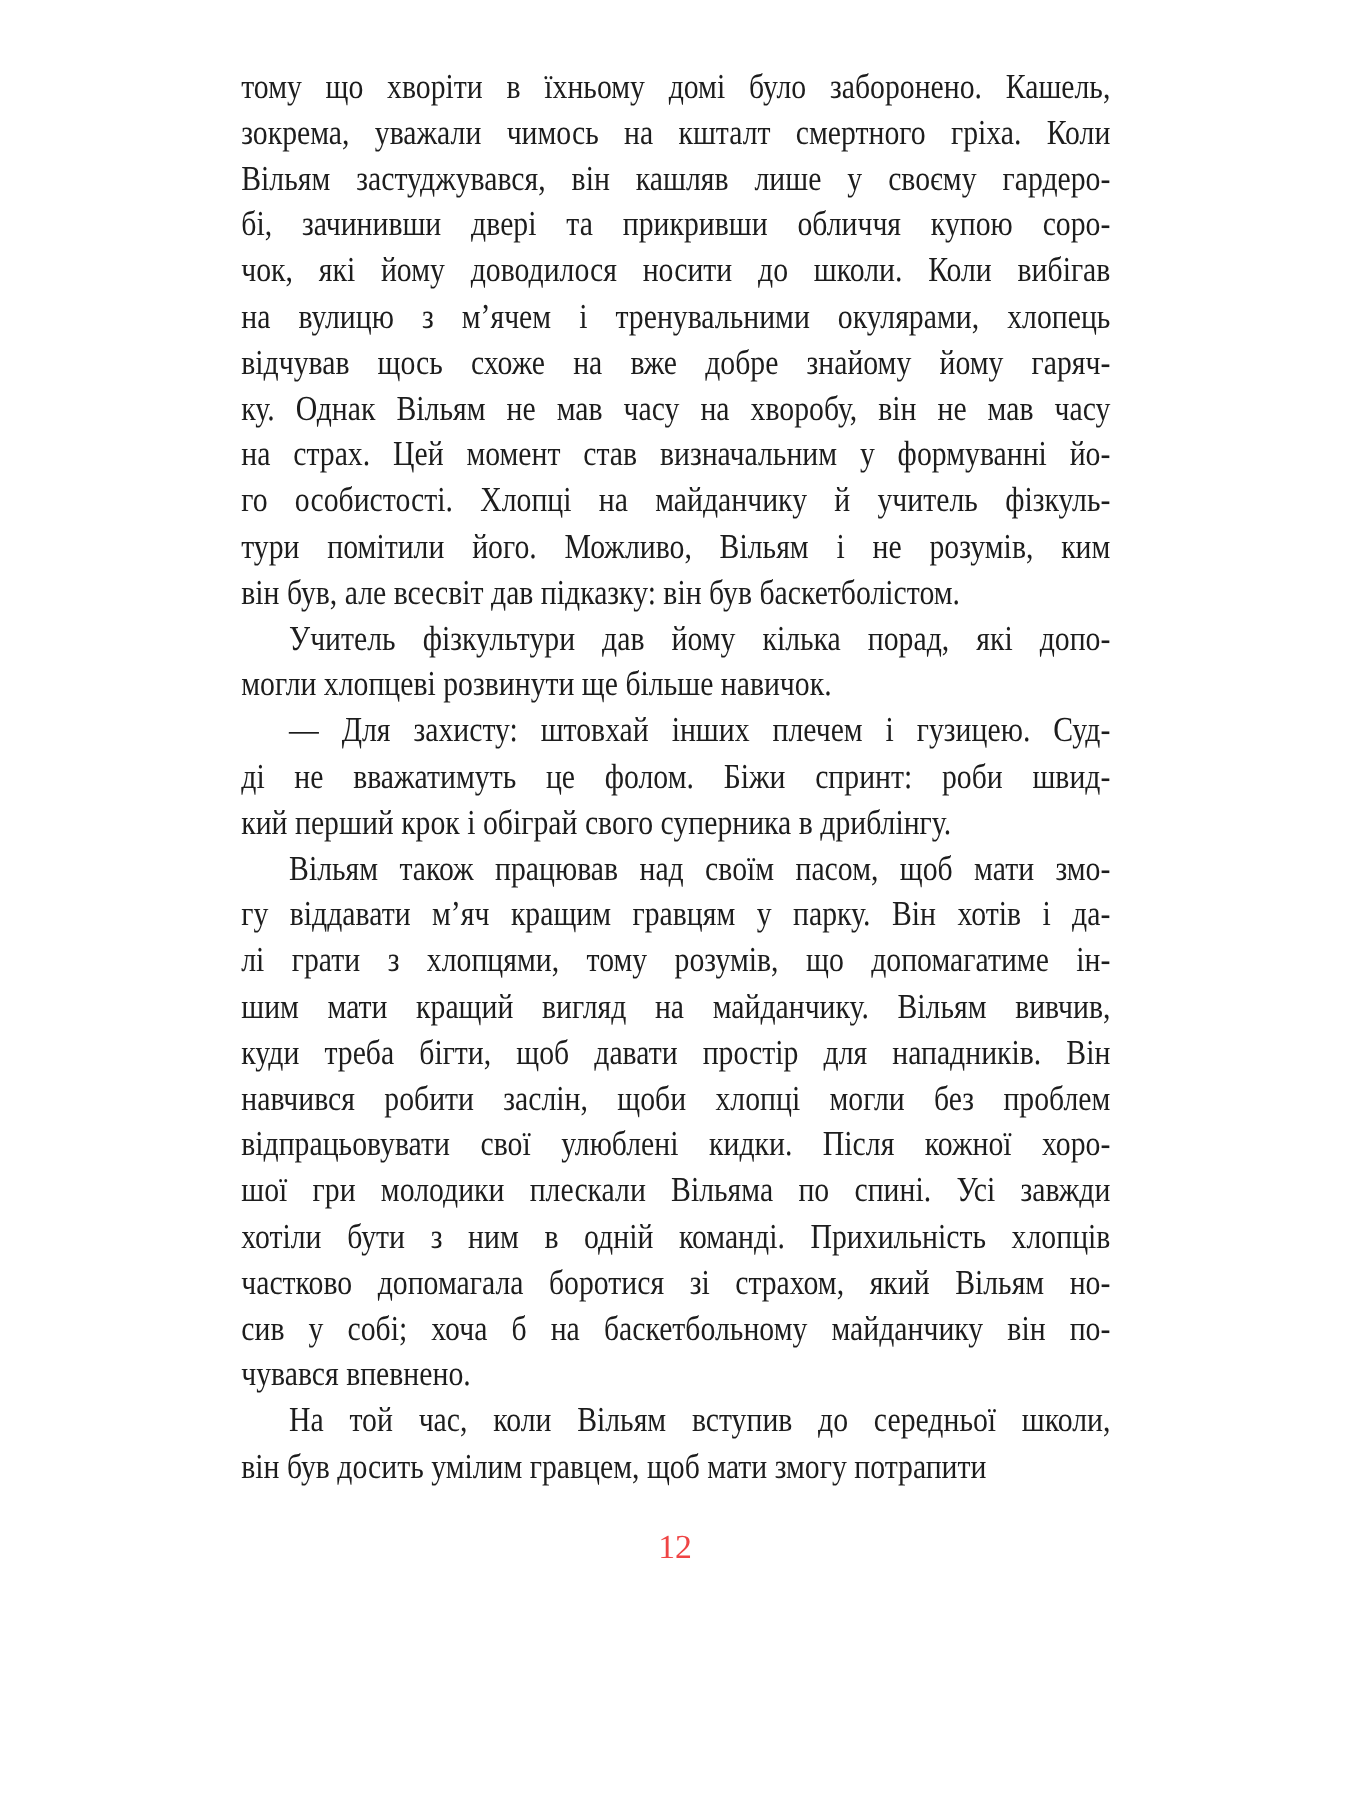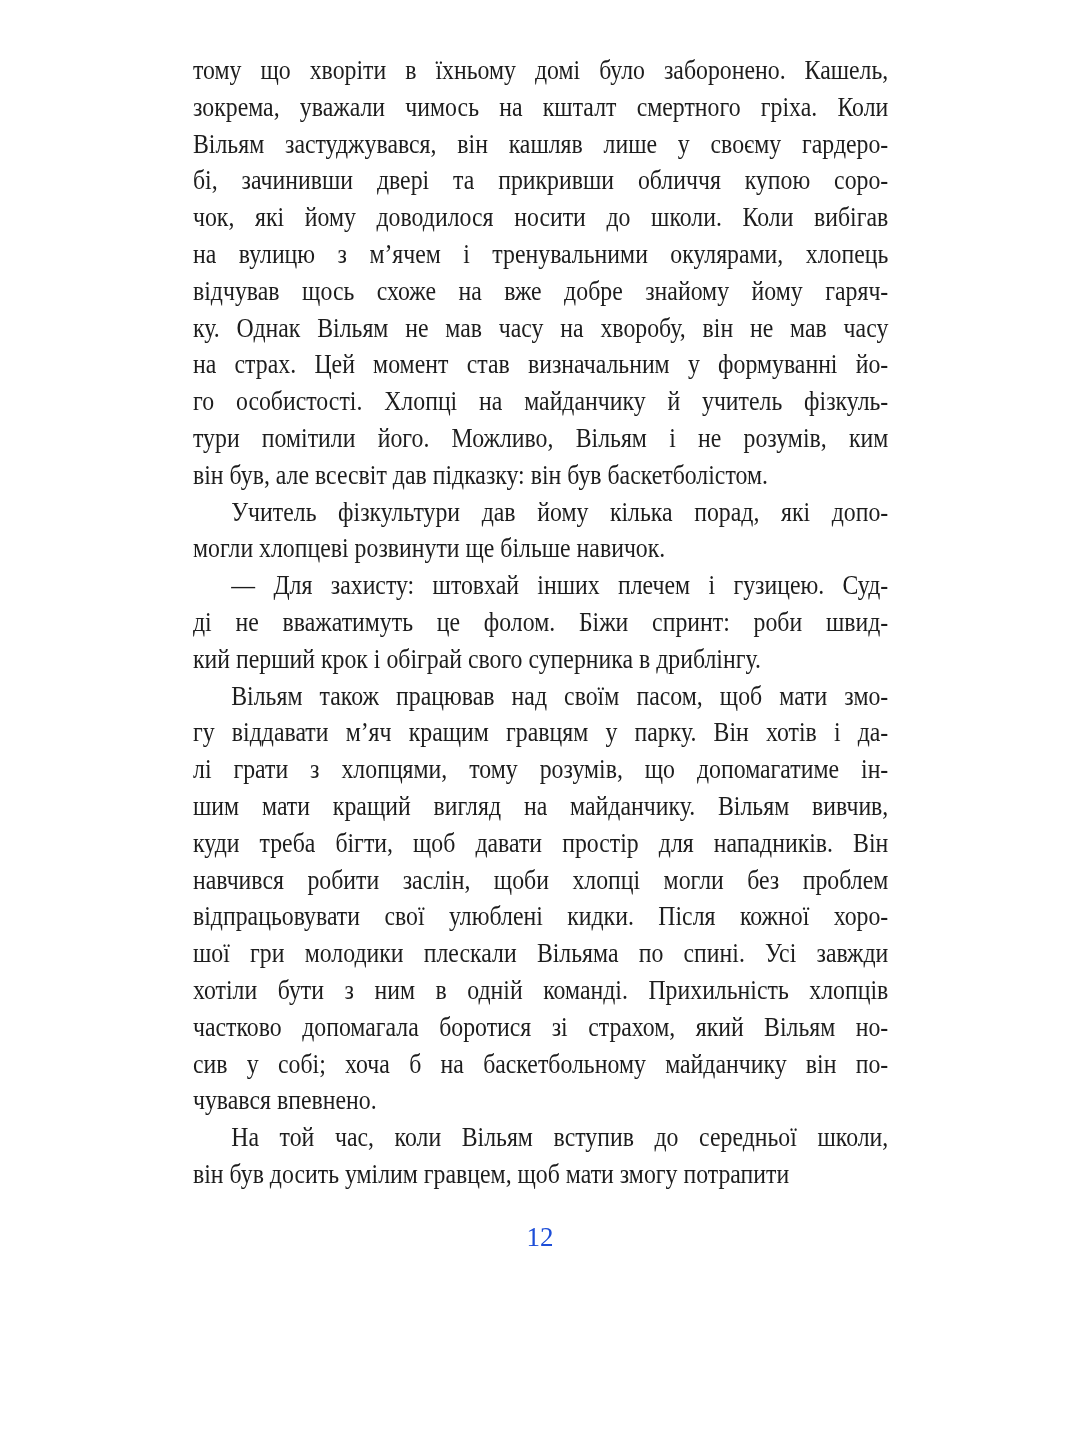--- a/index.html
+++ b/index.html
@@ -44,21 +44,21 @@
   .para.indent .line:first-child {
     text-indent: 45px;
   }
   .folio {
     position: absolute;
     left: 0;
     top: 1222px;
     width: 100%;
     text-align: center;
     font-size: 27px;
-    color: #1d4ed8;
+    color: #ef4444;
   }
 </style>
 </head>
 <body>
 
 <div class="page">
   <div class="text-block">
       <div class="para">
         <div class="line">тому що хворіти в їхньому домі було заборонено. Кашель,</div>
         <div class="line">зокрема, уважали чимось на кшталт смертного гріха. Коли</div>

